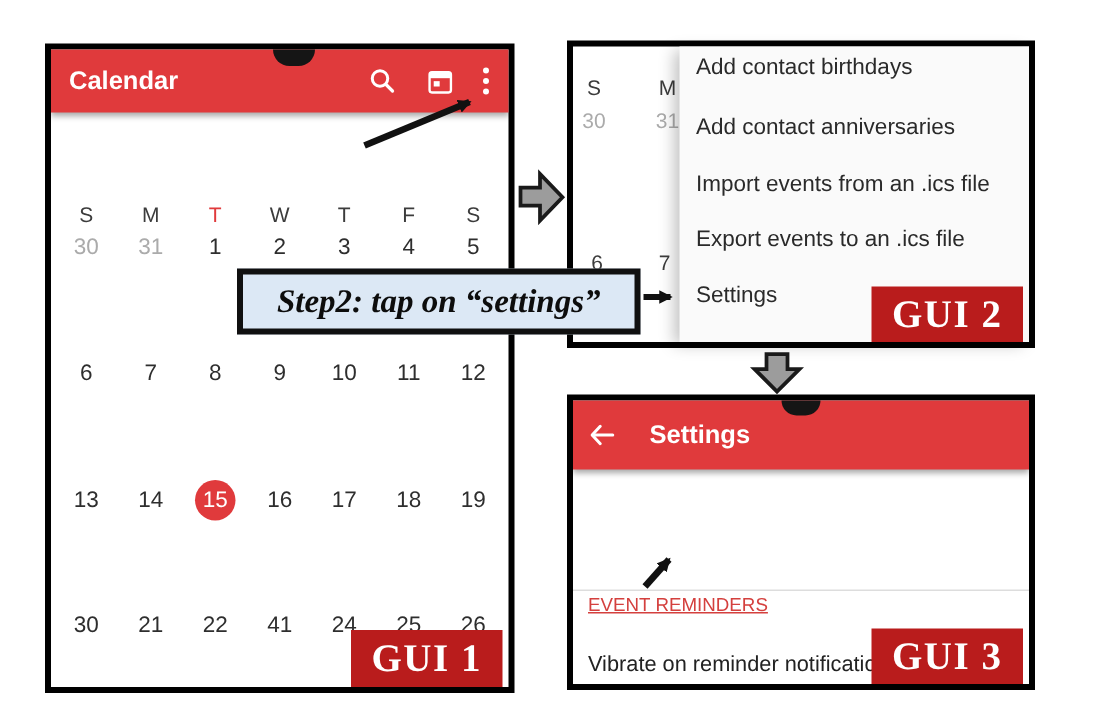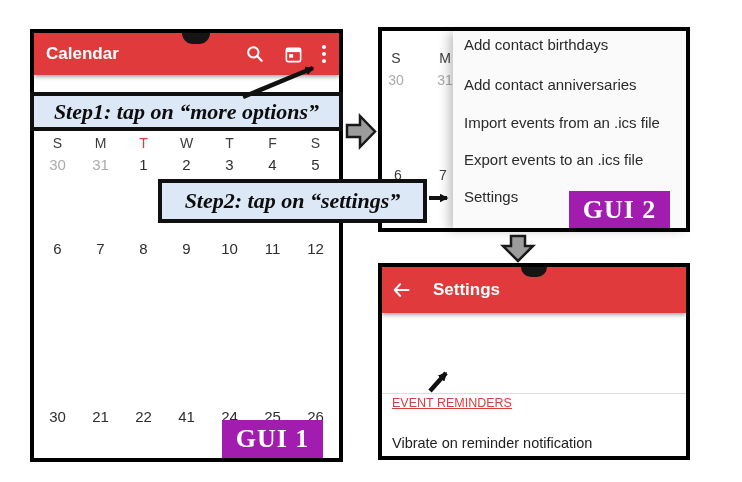--- a/index.html
+++ b/index.html
@@ -29,21 +29,21 @@
   .cal-row{position:absolute;left:2px;right:2px;display:grid;grid-template-columns:repeat(7,1fr);}
   .cal-cell{display:flex;align-items:center;justify-content:center;height:24px;
             font-size:15px;color:#2e2e2e;}
   .dow .cal-cell{font-size:14px;color:#3c3c3c;}
   .dow-red{color:#E03A3C !important;}
   .muted{color:#ABABAB !important;}
   .sel-badge{background:#E03A3C;color:#fff;width:27px;height:27px;border-radius:50%;
              display:flex;align-items:center;justify-content:center;}
 
   
-  .gui-label{position:absolute;right:16px;bottom:0;width:101px;height:38px;background:#a21caf;
+  .gui-label{position:absolute;right:4px;bottom:0;width:101px;height:38px;background:#b91c1c;
              color:#fff;font-family:"Liberation Serif",serif;font-weight:bold;font-size:26px;
              display:flex;align-items:center;justify-content:center;z-index:4;letter-spacing:1px;}
 
   
   .step-box{position:absolute;background:#DCE8F5;border:4px solid #101010;box-sizing:border-box;
             display:flex;align-items:center;justify-content:center;z-index:5;
             font-family:"Liberation Serif",serif;font-style:italic;font-weight:bold;
             font-size:22px;color:#0d0d0d;white-space:nowrap;}
   #step1{left:30px;top:92px;width:313px;height:39px;}
   #step2{left:158px;top:179px;width:269px;height:44px;}
@@ -159,20 +159,43 @@
       <div class="cal-cell">
           <span>10</span>
         </div>
       <div class="cal-cell">
           <span>11</span>
         </div>
       <div class="cal-cell">
           <span>12</span>
         </div>
     </div>
+    <div class="cal-row" style="top:288px">
+      <div class="cal-cell">
+          <span>13</span>
+        </div>
+      <div class="cal-cell">
+          <span>14</span>
+        </div>
+      <div class="cal-cell">
+          <span class="sel-badge">15</span>
+        </div>
+      <div class="cal-cell">
+          <span>16</span>
+        </div>
+      <div class="cal-cell">
+          <span>17</span>
+        </div>
+      <div class="cal-cell">
+          <span>18</span>
+        </div>
+      <div class="cal-cell">
+          <span>19</span>
+        </div>
+    </div>
     <div class="cal-row" style="top:371px">
       <div class="cal-cell">
           <span>30</span>
         </div>
       <div class="cal-cell">
           <span>21</span>
         </div>
       <div class="cal-cell">
           <span>22</span>
         </div>
@@ -219,23 +242,23 @@
         <polyline points="11,5 4.5,12 11,19" fill="none" stroke="#fff" stroke-width="2.4" stroke-linecap="round" stroke-linejoin="round"></polyline>
       </svg>
       <span class="title">Settings</span>
     </div>
     <div class="notch"></div>
 
     <div class="divider" style="top:126px"></div>
     <div class="section-label">EVENT REMINDERS</div>
     <div class="settings-item" style="top:166px;font-size:14.5px">Vibrate on reminder notification</div>
 
+    <div class="gui-label" style="height:37px">GUI 3</div>
   </div>
 
-  <div class="step-box" id="step1">Step1: tap on “more options”</div>
   <div class="step-box" id="step2">Step2: tap on “settings”</div>
 
   <svg id="arrows">
     <defs>
       <marker id="ah" markerWidth="10" markerHeight="9" refX="7.5" refY="4.5" orient="auto" markerUnits="userSpaceOnUse">
         <path d="M0,0 L9,4.5 L0,9 z" fill="#111"></path>
       </marker>
     </defs>
     <g>
       <line x1="243" y1="97" x2="313" y2="68" stroke="#111" stroke-width="4.5" marker-end="url(#ah)"></line>

